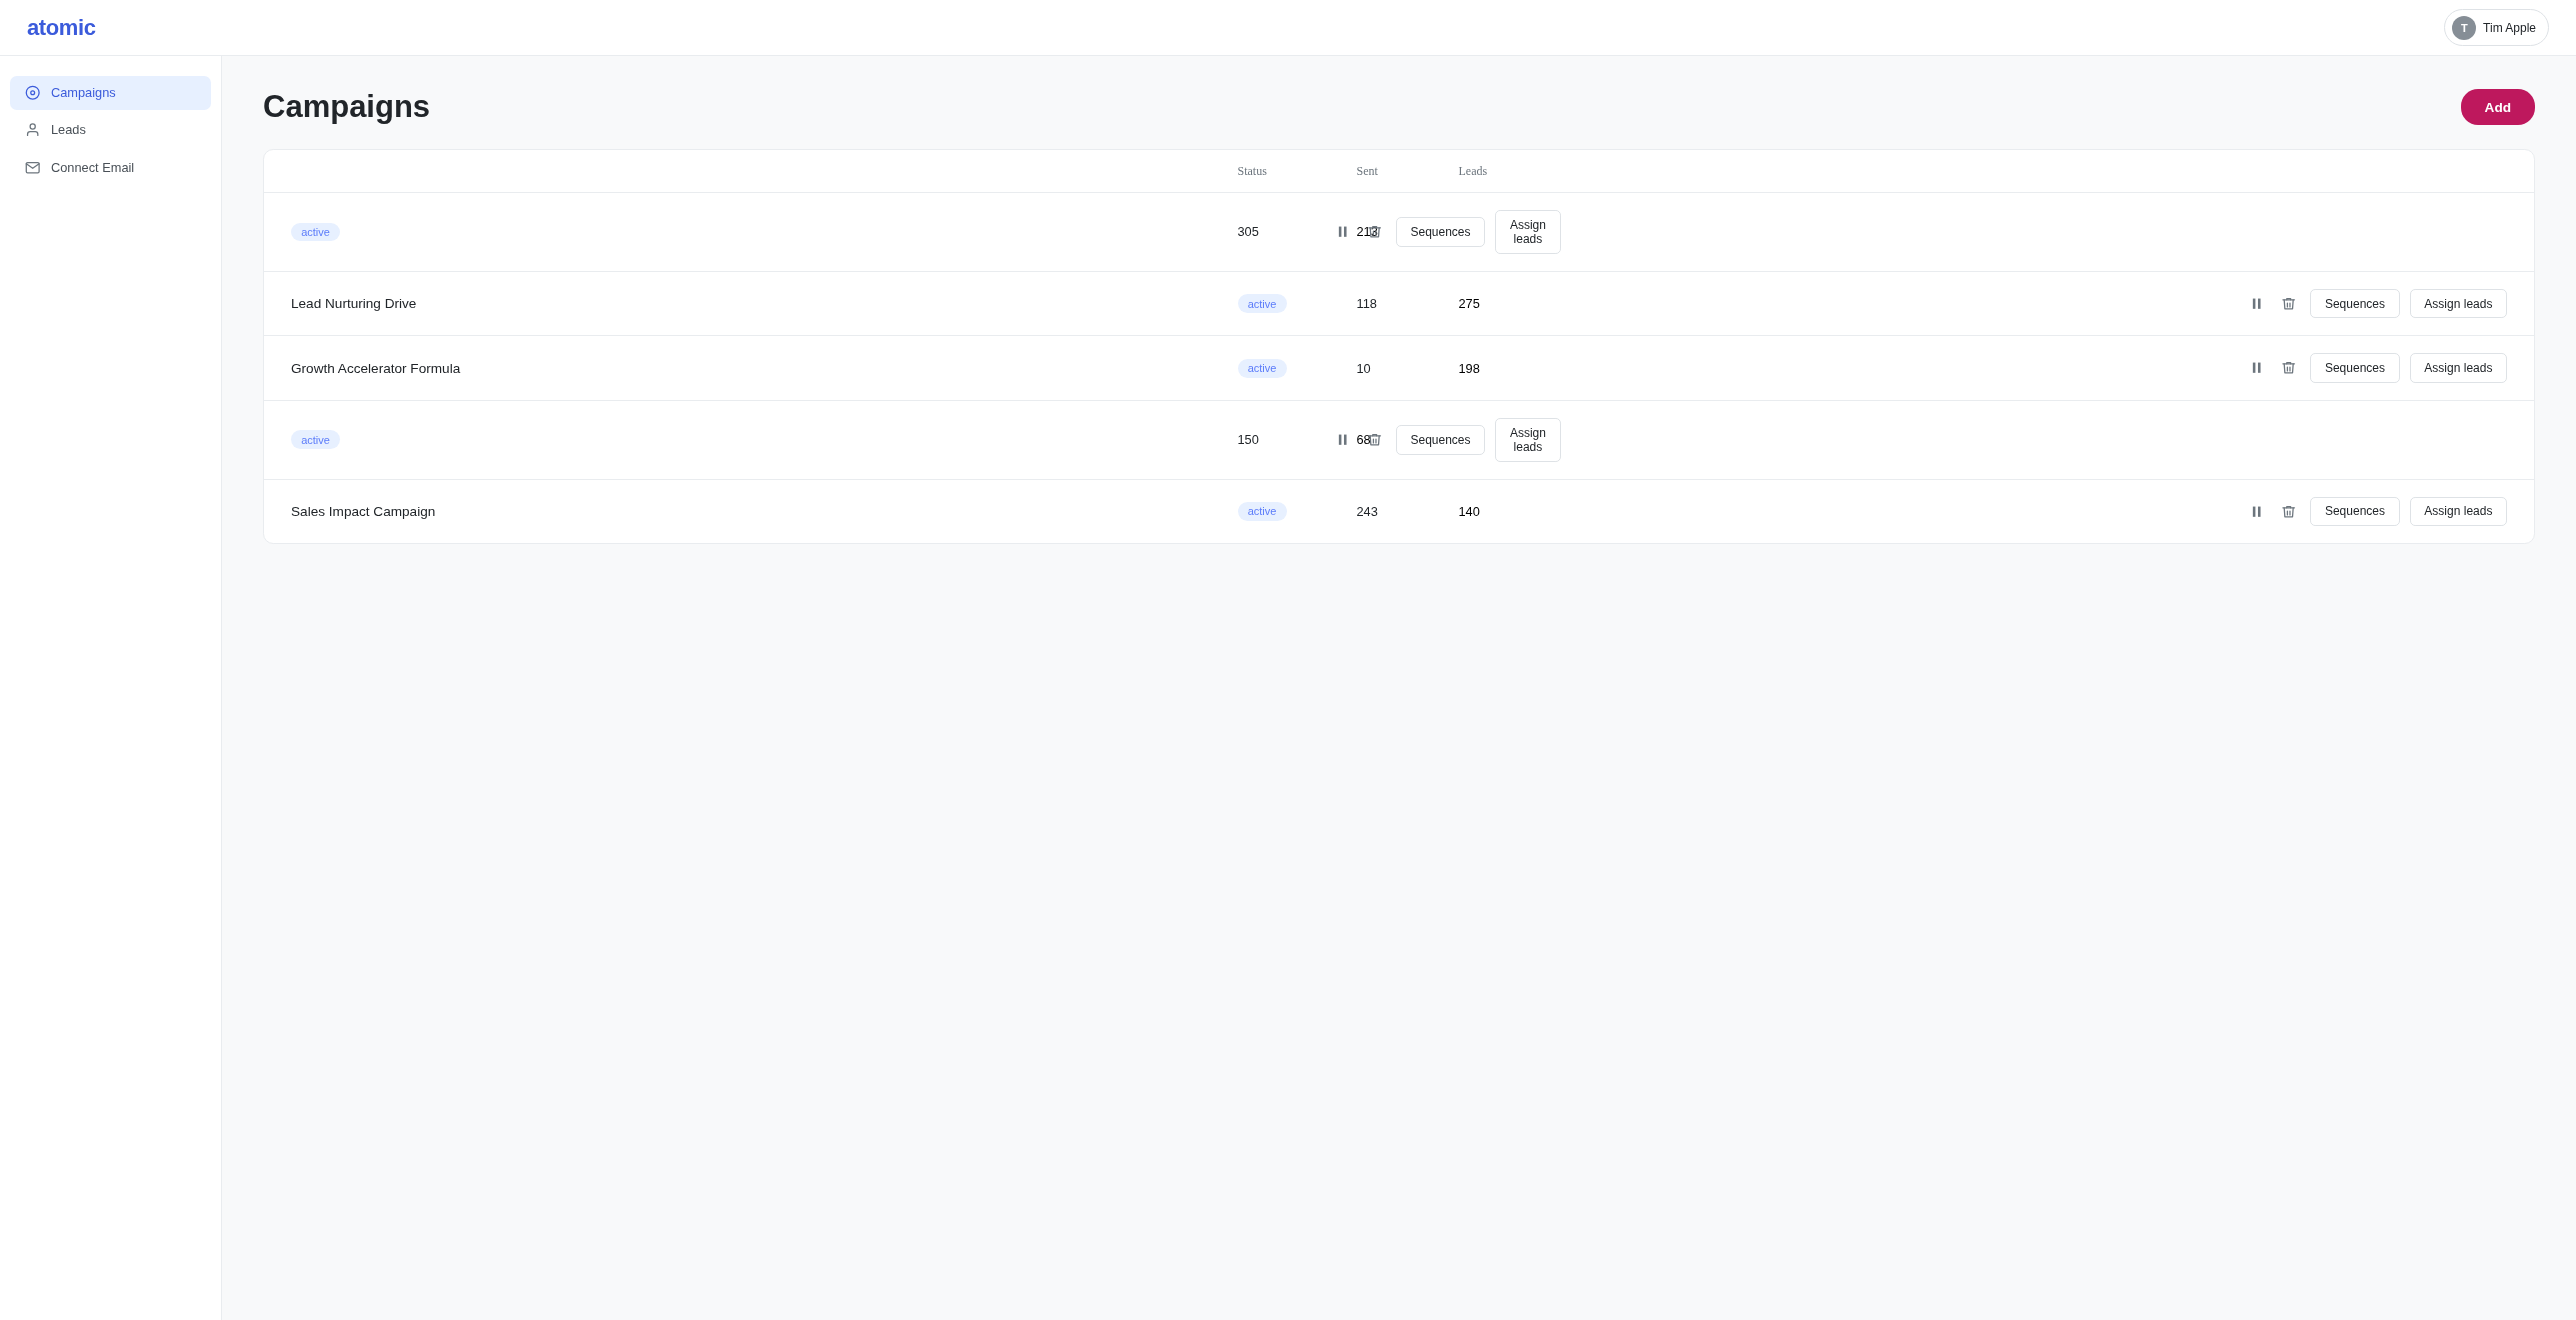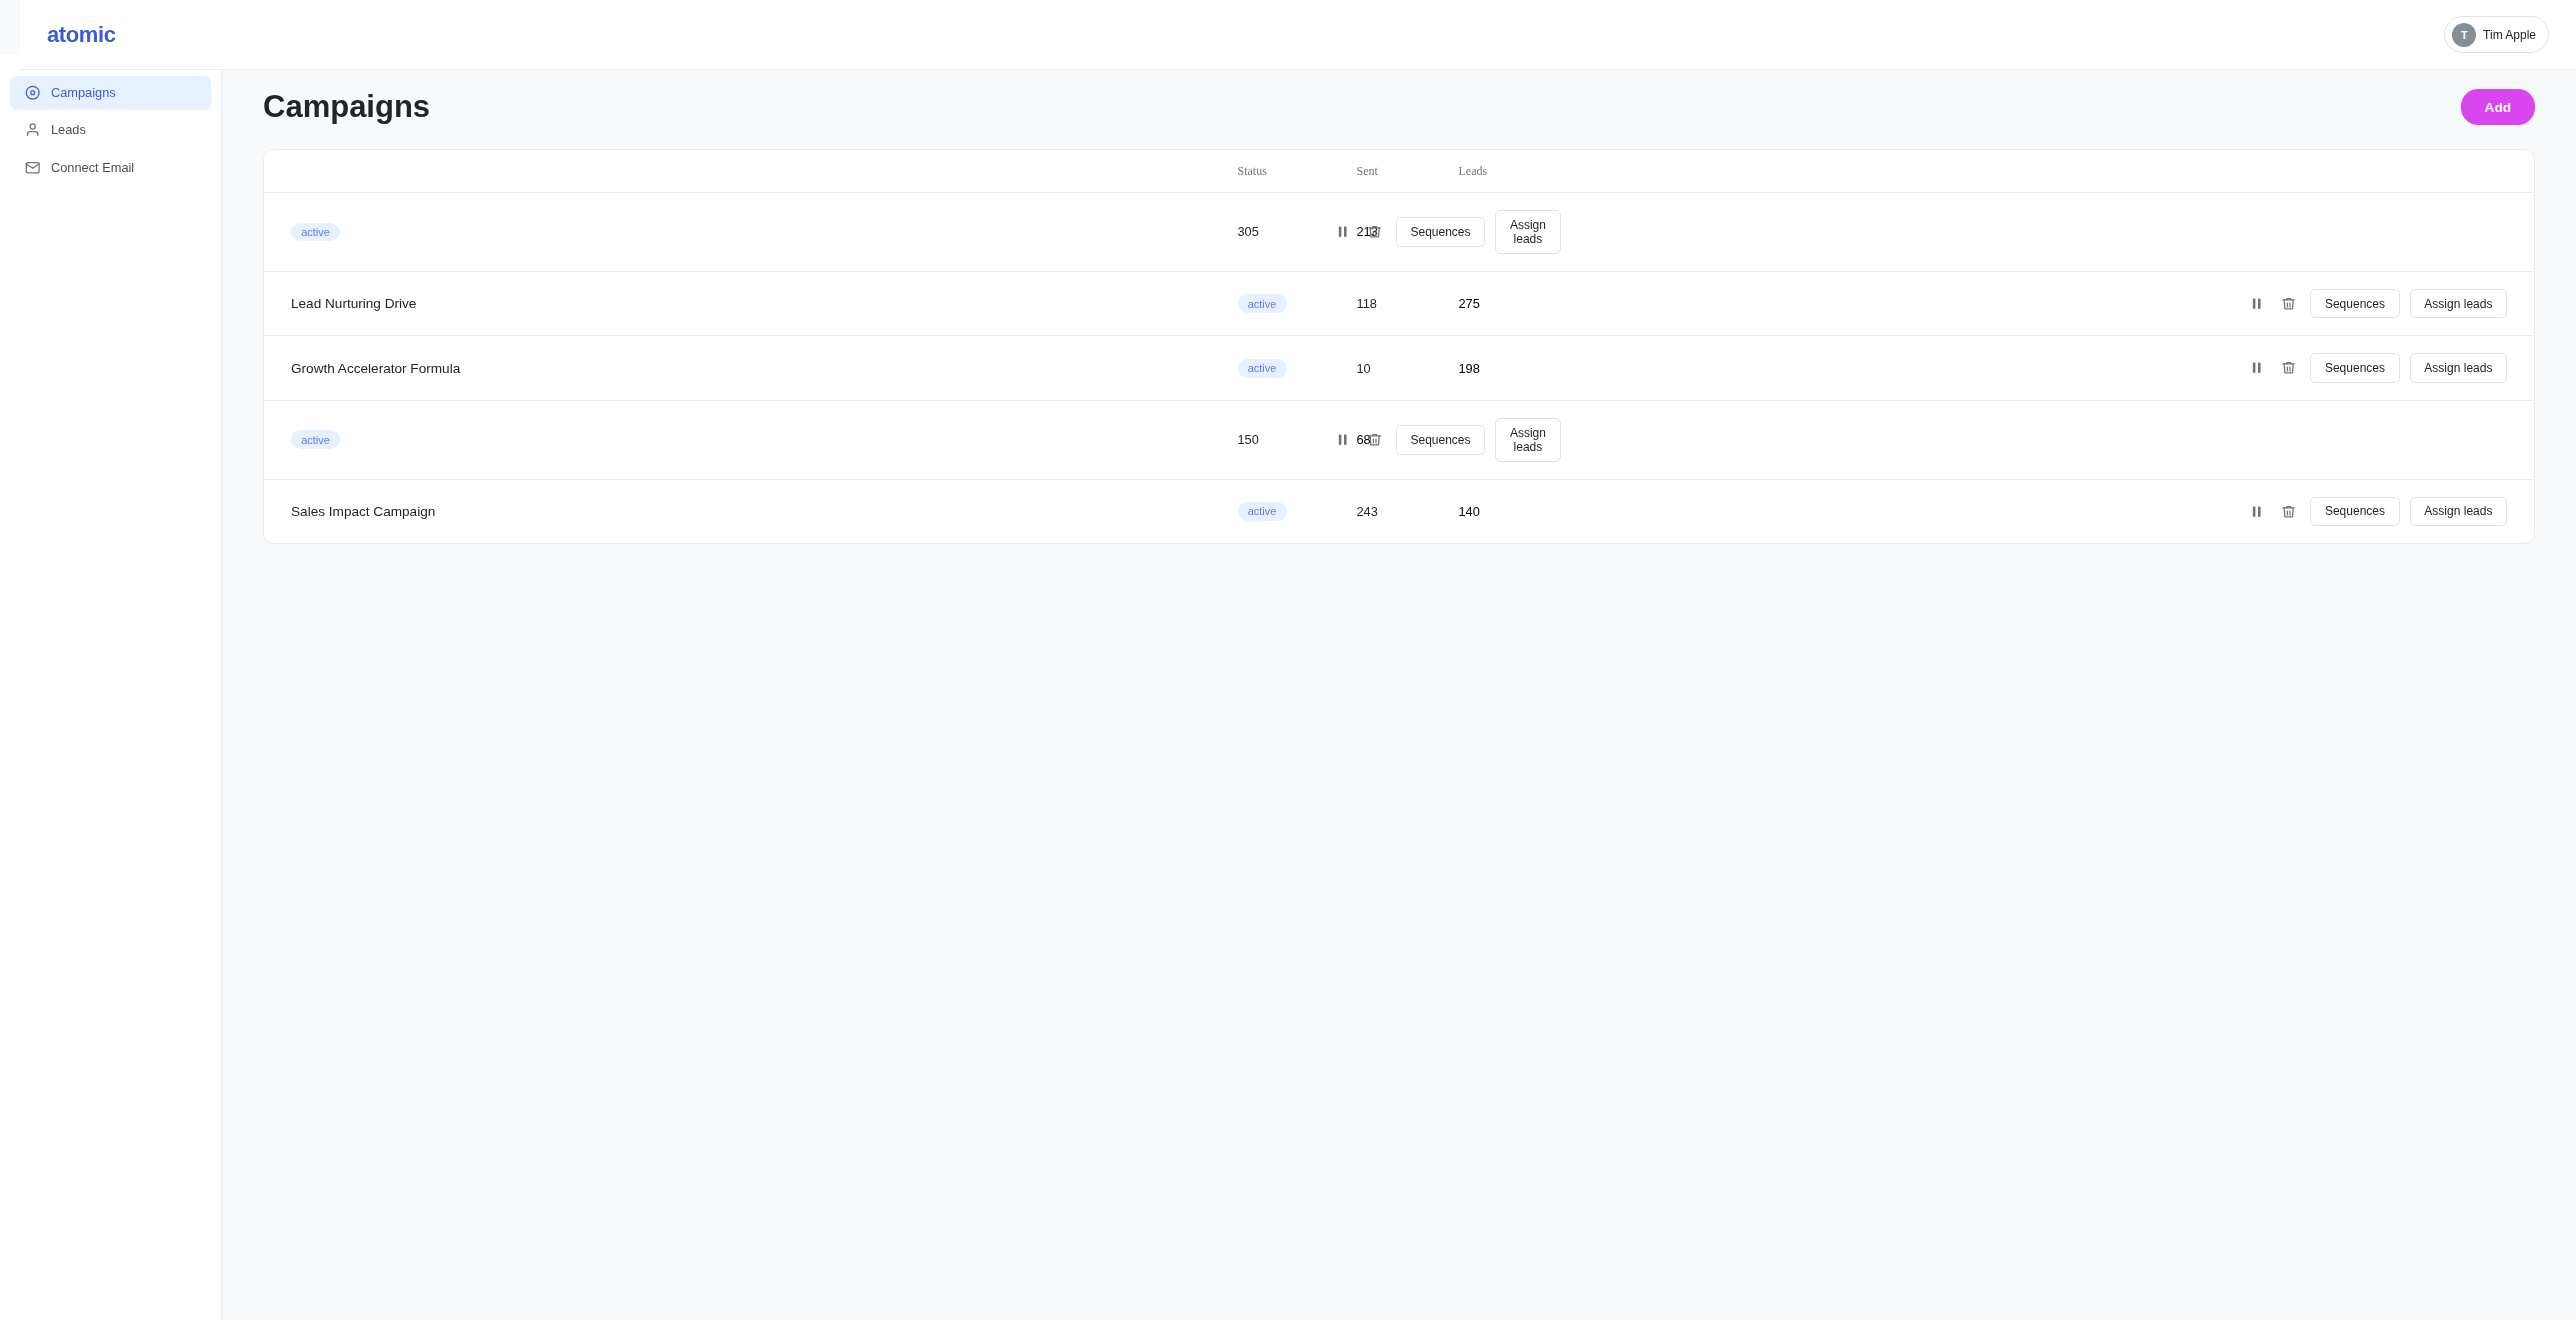--- a/index.html
+++ b/index.html
@@ -4,27 +4,26 @@
   <style>
     * { box-sizing: border-box; margin: 0; padding: 0; }
     body { font-family: -apple-system, BlinkMacSystemFont, 'Segoe UI', sans-serif; background: #f8f9fa; display: flex; flex-direction: column; height: 100vh; }
 
     
     .topbar {
       display: flex;
       align-items: center;
       justify-content: space-between;
       padding: 0 27px;
-      height: 70px;
+      height: 56px;
       background: #fff;
       border-bottom: 0.9px solid #e9ecef;
       position: fixed;
       top: 0; left: 0; right: 0;
       z-index: 100;
-      margin-left: 20px;
     }
     .logo {
       font-size: 22px;
       font-weight: 700;
       color: #3b5bdb;
       letter-spacing: -0.4px;
     }
     .user-badge {
       display: flex;
       align-items: center;
@@ -97,21 +96,21 @@
       align-items: center;
       justify-content: space-between;
       margin-bottom: 24px;
     }
     .page-title {
       font-size: 31px;
       font-weight: 700;
       color: #212529;
     }
     .add-button {
-      background: #d946ef;
+      background: #be185d;
       color: #fff;
       border: none;
       border-radius: 17px;
       padding: 10.2px 24px;
       font-size: 13.6px;
       font-weight: 600;
       cursor: pointer;
     }
 
     

